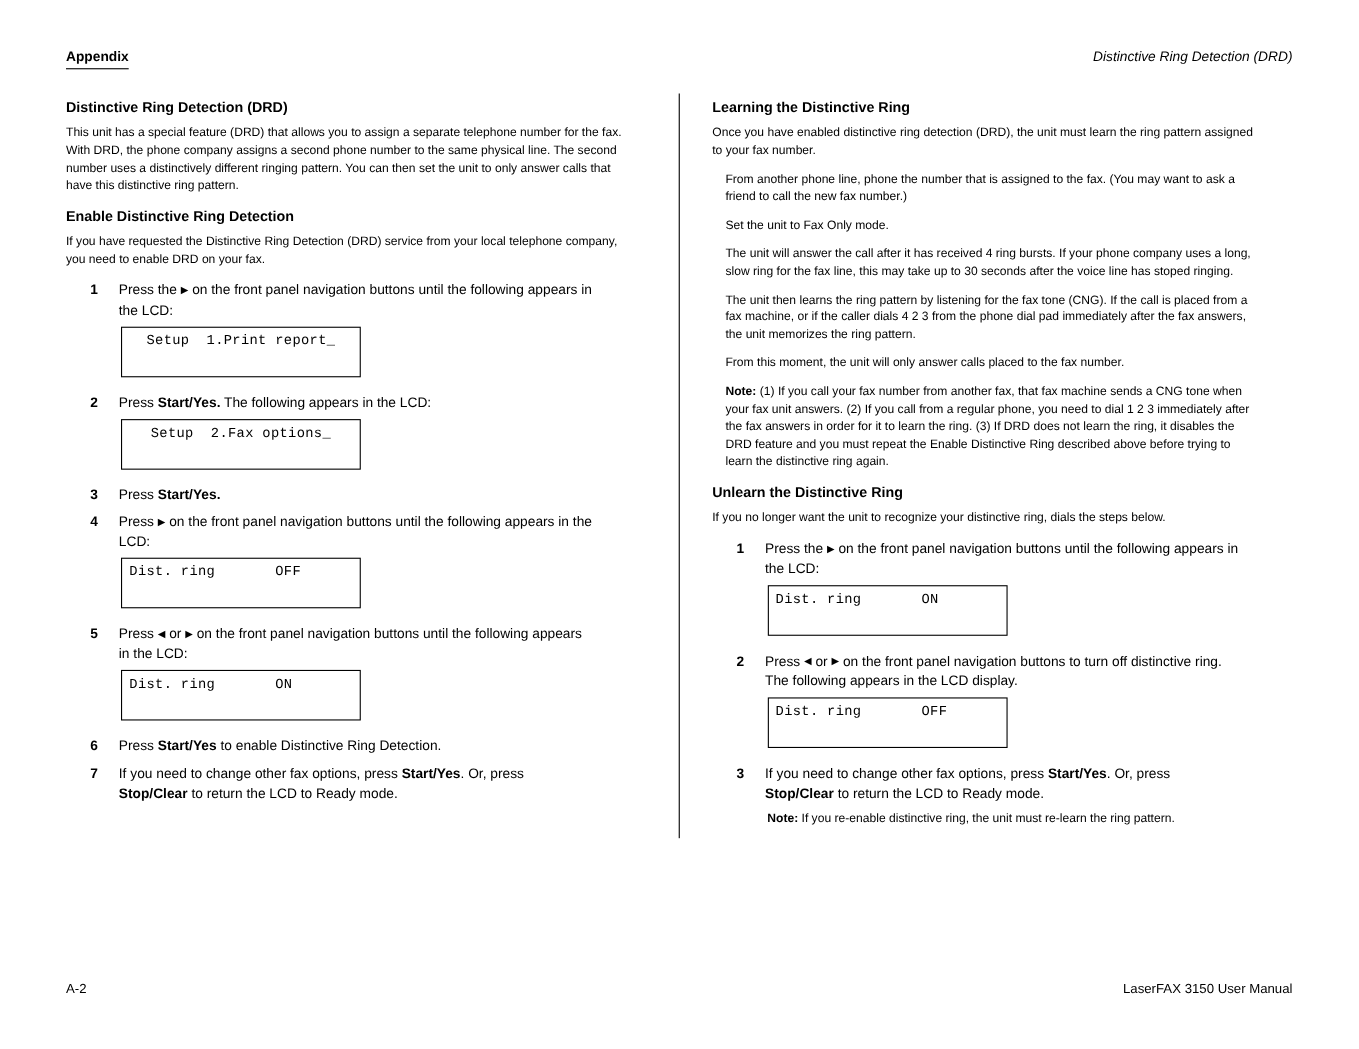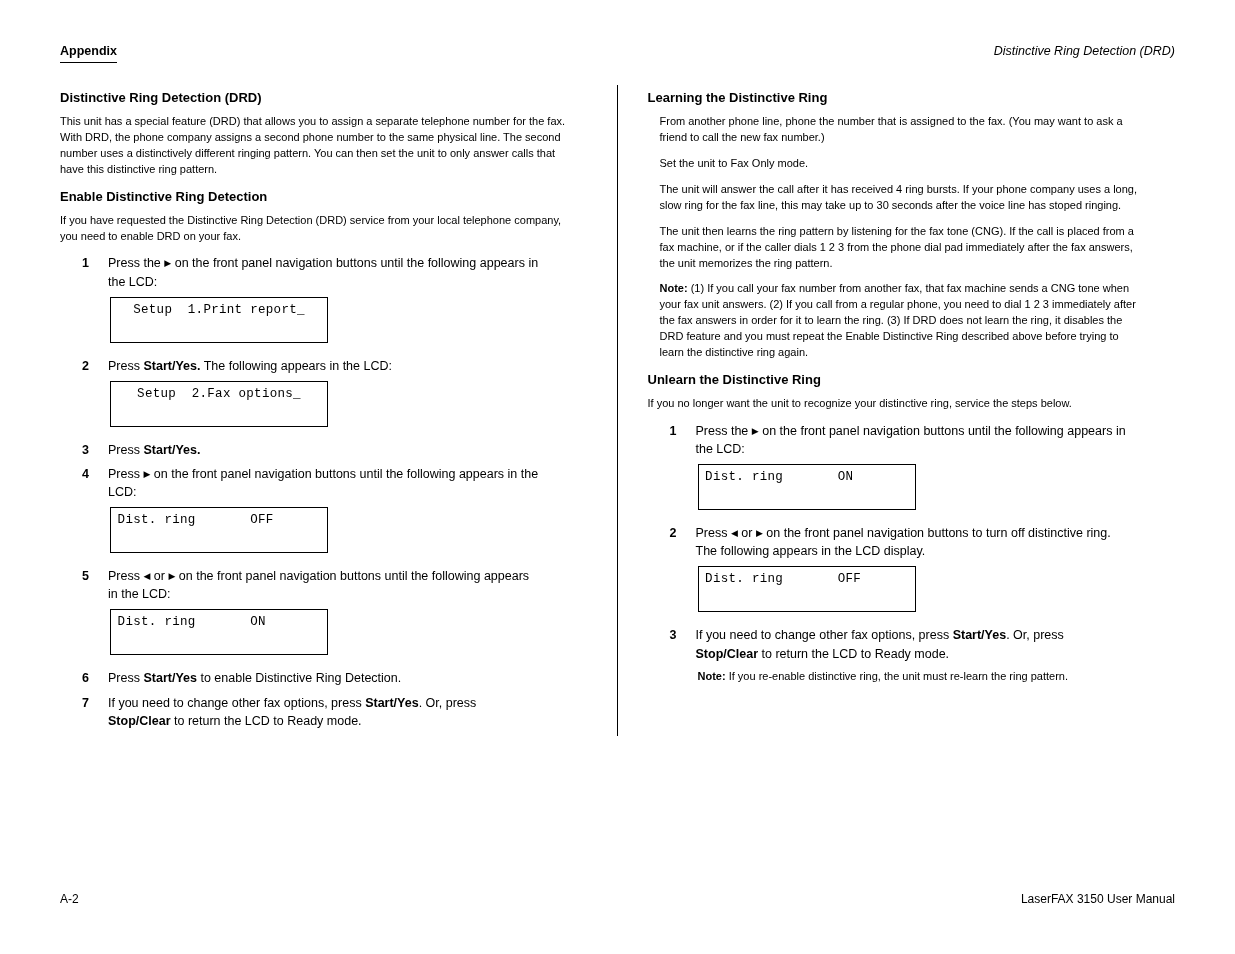--- a/index.html
+++ b/index.html
@@ -120,30 +120,32 @@
     </div>
 
     <div class="step">
       <div class="num">7</div>
       <div class="txt">If you need to change other fax options, press <b>Start/Yes</b>. Or, press <b>Stop/Clear</b> to return the LCD to Ready mode.</div>
     </div>
   </div>
 
   <div class="col right">
     <h3 class="sect">Learning the Distinctive Ring</h3>
+    <p>Once you have enabled distinctive ring detection (DRD), the unit must learn the ring pattern assigned to your fax number.</p>
 
     <p class="indent">From another phone line, phone the number that is assigned to the fax. (You may want to ask a friend to call the new fax number.)</p>
     <p class="indent">Set the unit to Fax Only mode.</p>
     <p class="indent">The unit will answer the call after it has received 4 ring bursts. If your phone company uses a long, slow ring for the fax line, this may take up to 30 seconds after the voice line has stoped ringing.</p>
-    <p class="indent">The unit then learns the ring pattern by listening for the fax tone (CNG). If the call is placed from a fax machine, or if the caller dials 1 2 3 from the phone dial pad immediately after the fax answers, the unit memorizes the ring pattern.</p>
+    <p class="indent">The unit then learns the ring pattern by listening for the fax tone (CNG). If the call is placed from a fax machine, or if the caller dials 4 2 3 from the phone dial pad immediately after the fax answers, the unit memorizes the ring pattern.</p>
+    <p class="indent">From this moment, the unit will only answer calls placed to the fax number.</p>
 
     <p class="indent"><b>Note:</b> <span>(1) If you call your fax number from another fax, that fax machine sends a CNG tone when your fax unit answers. (2) If you call from a regular phone, you need to dial 1 2 3 immediately after the fax answers in order for it to learn the ring. (3) If DRD does not learn the ring, it disables the DRD feature and you must repeat the Enable Distinctive Ring described above before trying to learn the distinctive ring again.</span></p>
 
     <h3 class="sect">Unlearn the Distinctive Ring</h3>
-    <p>If you no longer want the unit to recognize your distinctive ring, service the steps below.</p>
+    <p>If you no longer want the unit to recognize your distinctive ring, dials the steps below.</p>
 
     <div class="step">
       <div class="num">1</div>
       <div class="txt"><span>Press the </span><span class="tri-right"></span><span> on the front panel navigation buttons until the following appears in the LCD:</span></div>
     </div>
     <div class="lcd-wrap">
       <div class="lcd">
         <div class="r1">Dist. ring</div>
         <div class="r2">       ON       </div>
       </div>

